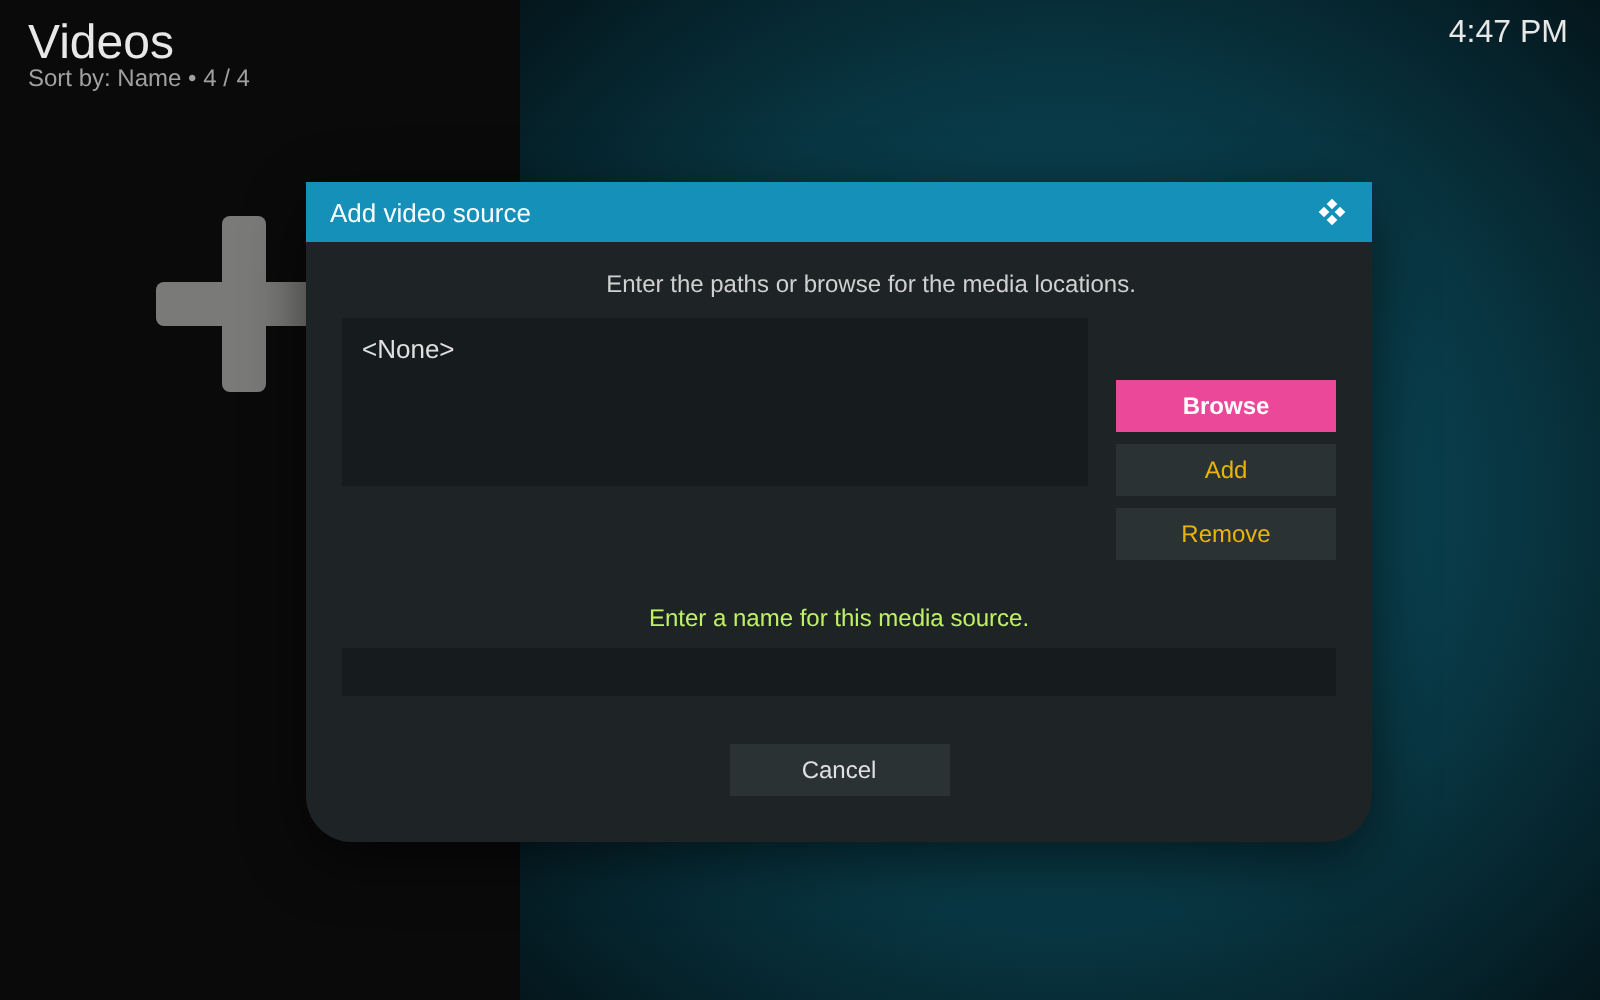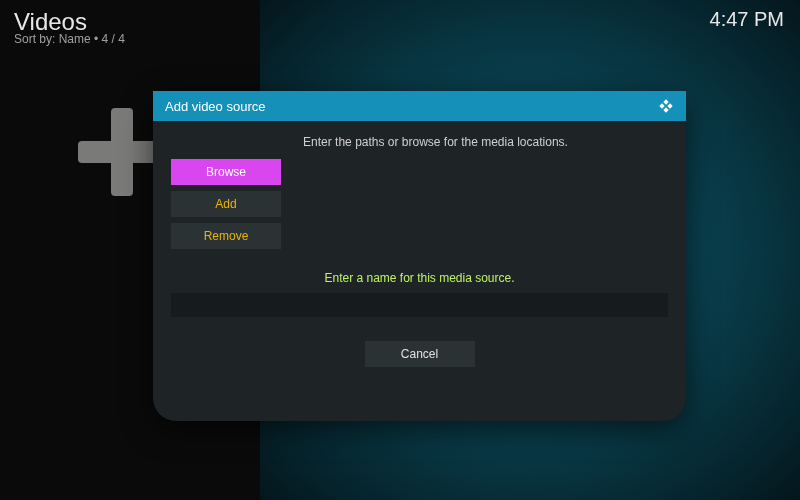--- a/index.html
+++ b/index.html
@@ -26,21 +26,21 @@
     .header-sub {
       position: absolute;
       left: 14px; top: 32px;
       color: #a0a0a0;
       font-size: 12px;
     }
     .clock {
       position: absolute;
       right: 16px; top: 8px;
       color: #e8e8e8;
-      font-size: 20px;
+      font-size: 16px;
       font-weight: 300;
     }
     .plus-icon {
       position: absolute;
       left: 78px; top: 108px;
       width: 88px; height: 88px;
     }
     .plus-icon .h, .plus-icon .v {
       position: absolute;
       background: #7a7a78;
@@ -96,21 +96,21 @@
     .btn {
       height: 26px;
       display: flex;
       align-items: center;
       justify-content: center;
       font-size: 12px;
       color: #e0e0e0;
       background: #2b3234;
       cursor: pointer;
     }
-    .btn.primary { background: #d946ef; color: #fff; font-weight: normal; }
+    .btn.primary { background: #ec4899; color: #fff; font-weight: bold; margin-top: 31px; }
     .btn.dim { color: #eab308; }
     .instr2 {
       text-align: center;
       color: #bef264;
       font-size: 12px;
       margin: 22px 0 8px;
     }
     .name-input {
       margin: 0 18px;
       background: #161b1d;
@@ -153,20 +153,23 @@
     <span>Add video source</span>
     <span class="spacer"></span>
     <svg class="kodi-icon" viewBox="0 0 24 24">
       <path fill="#fff" d="M12 2 L16 6 L12 10 L8 6 Z M2 12 L6 8 L10 12 L6 16 Z M22 12 L18 8 L14 12 L18 16 Z M12 22 L16 18 L12 14 L8 18 Z"></path>
     </svg>
   </div>
 
   <div class="instr">Enter the paths or browse for the media locations.</div>
 
   <div class="body-row">
+    <div class="path-box">
+      <div>&lt;None&gt;</div>
+    </div>
     <div class="side-buttons">
       <div class="btn primary">Browse</div>
       <div class="btn dim">Add</div>
       <div class="btn dim">Remove</div>
     </div>
   </div>
 
   <div class="instr2">Enter a name for this media source.</div>
   <input class="name-input" type="text" value="" style="">
 

